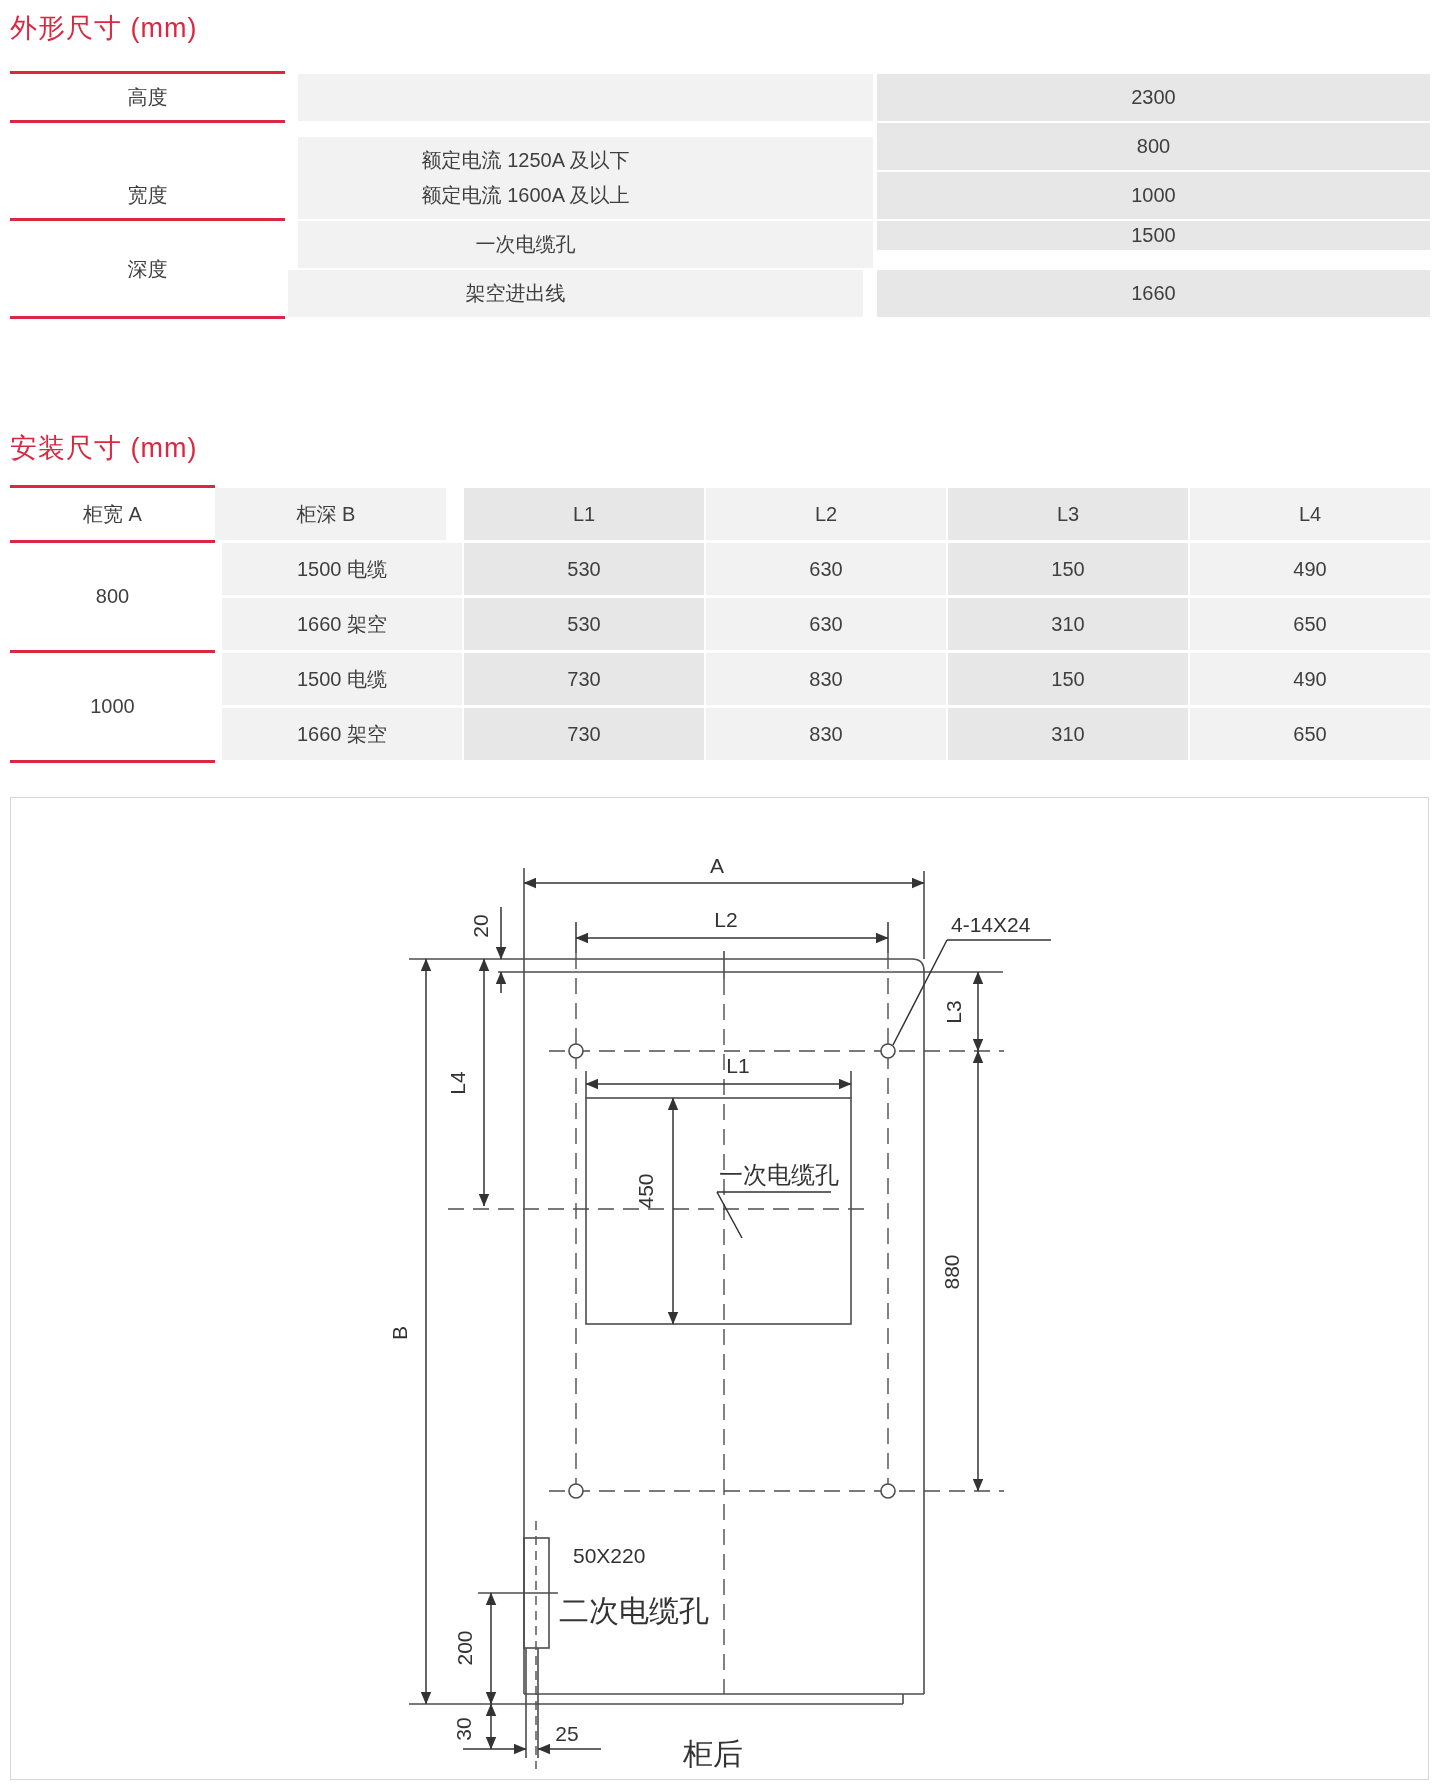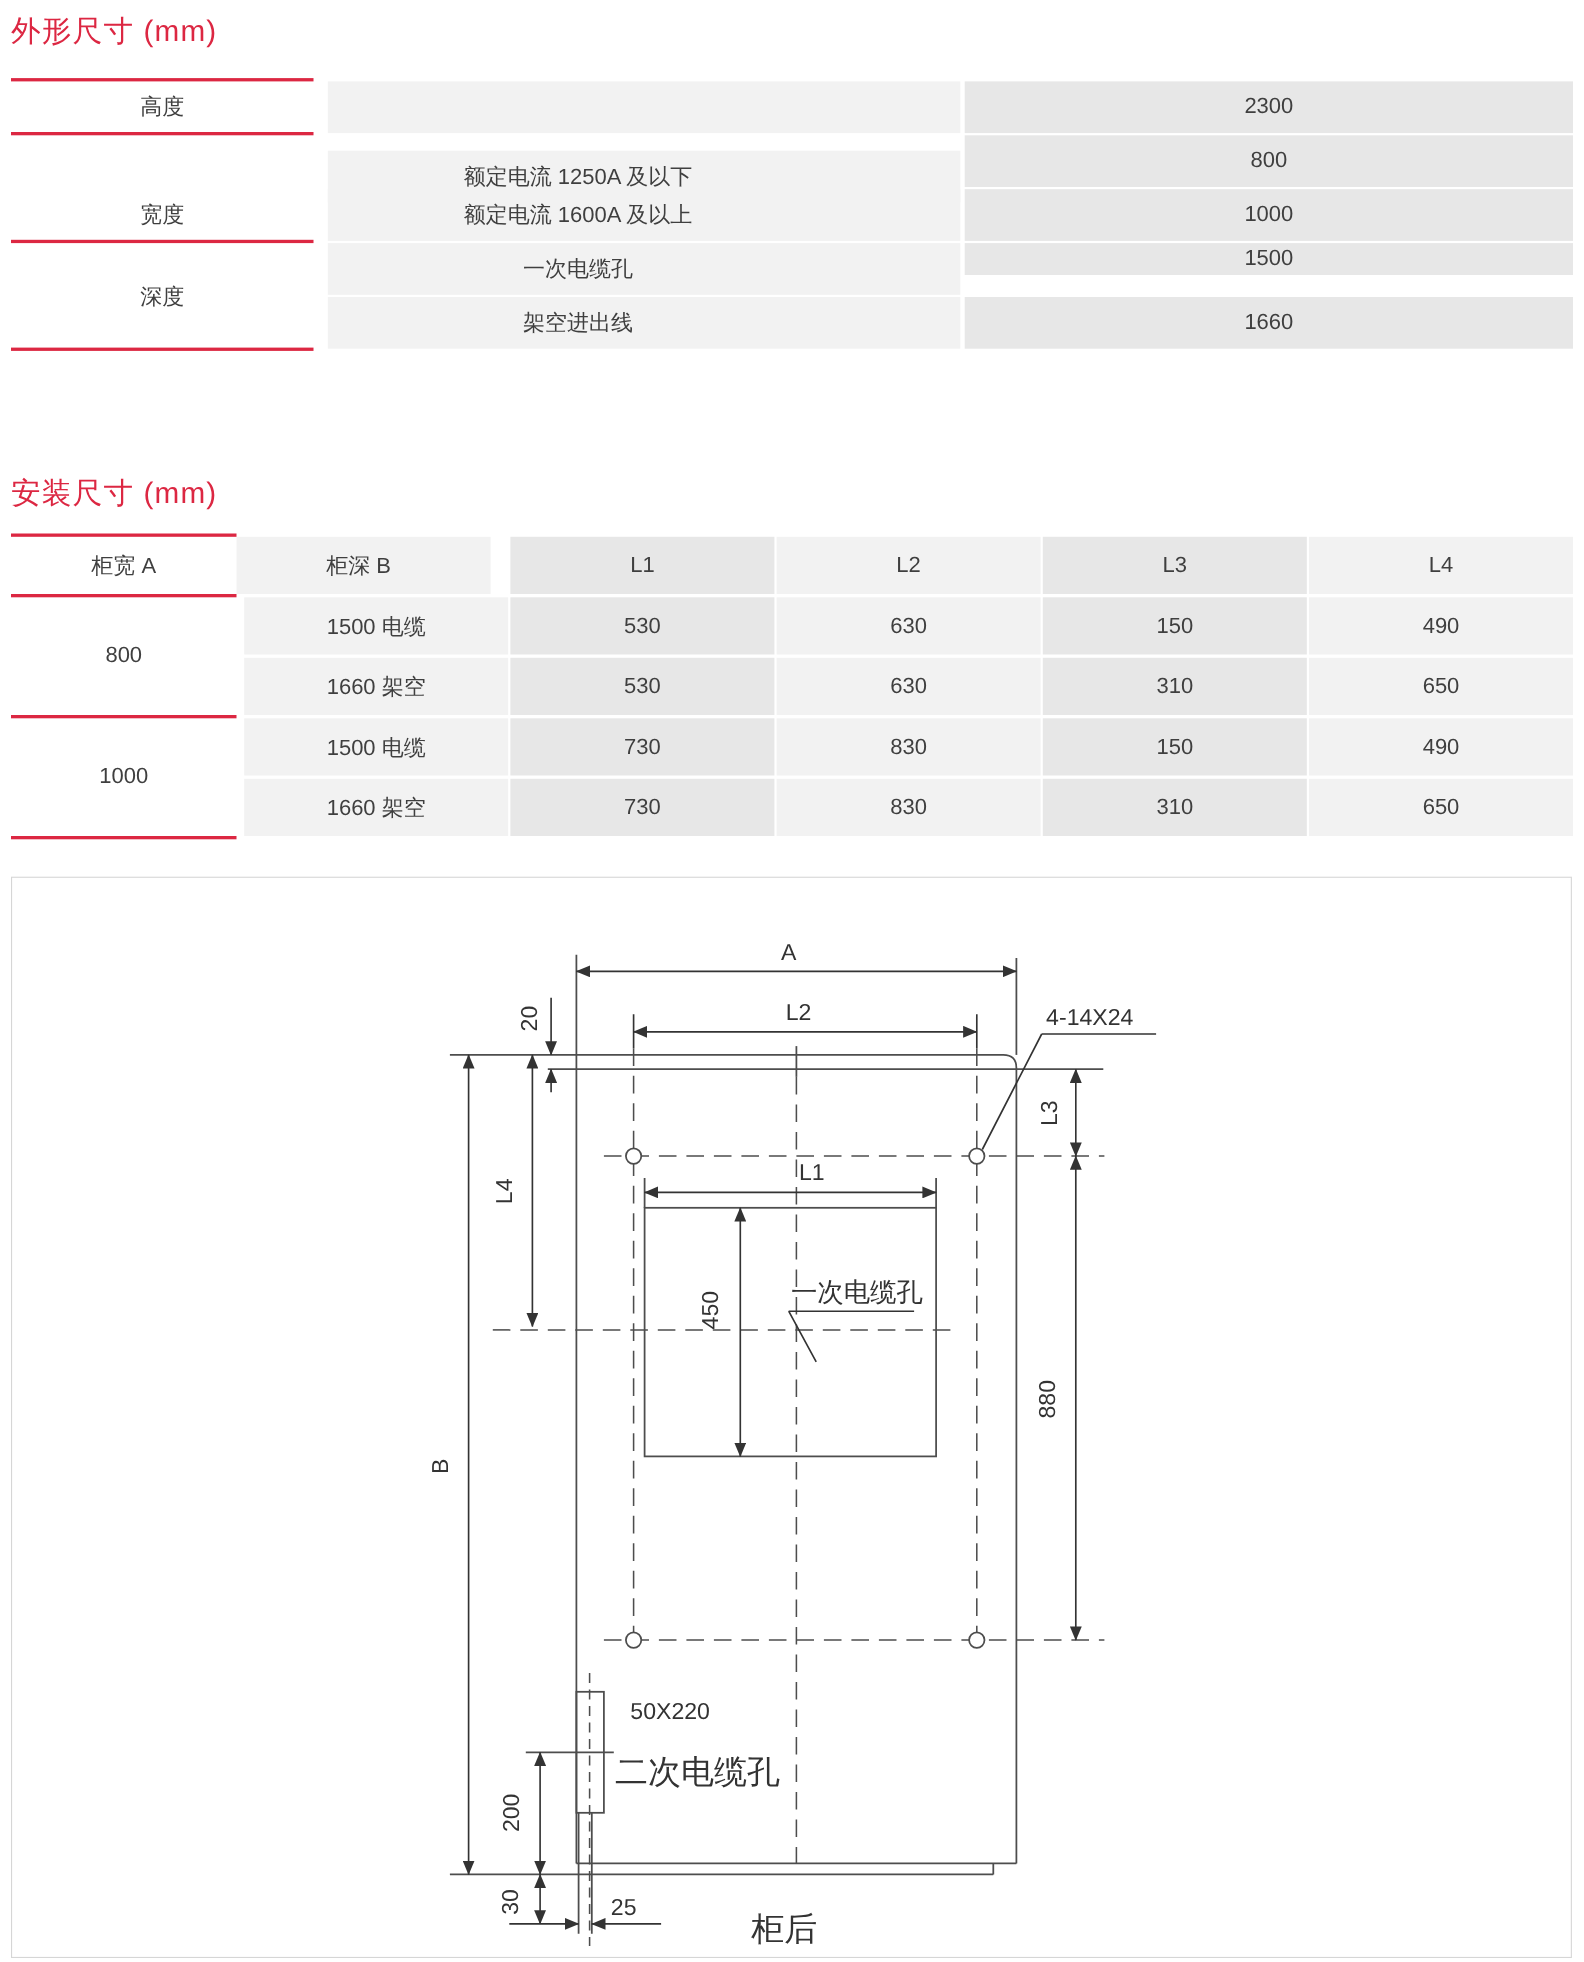--- a/index.html
+++ b/index.html
@@ -28,21 +28,21 @@
 
 <div class="cell light t1-mid" style="left:298px;top:137px;width:575px;height:47px;">额定电流 1250A 及以下</div>
 <div class="cell dark" style="left:877px;top:123px;width:553px;height:47px;">800</div>
 
 <div class="cell light t1-mid" style="left:298px;top:172px;width:575px;height:47px;">额定电流 1600A 及以上</div>
 <div class="cell dark" style="left:877px;top:172px;width:553px;height:47px;">1000</div>
 
 <div class="cell light t1-mid" style="left:298px;top:221px;width:575px;height:47px;">一次电缆孔</div>
 <div class="cell dark" style="left:877px;top:221px;width:553px;height:29px;">1500</div>
 
-<div class="cell light t1-mid" style="left:298px;top:270px;width:575px;height:47px;">架空进出线</div>
+<div class="cell light t1-mid" style="left:288px;top:270px;width:575px;height:47px;">架空进出线</div>
 <div class="cell dark" style="left:877px;top:270px;width:553px;height:47px;">1660</div>
 
 <div class="leftlabel" style="left:10px;top:74px;width:275px;height:47px;text-align:right;">高度</div>
 <div class="leftlabel" style="left:10px;top:123px;width:275px;height:145px;">宽度</div>
 <div class="leftlabel" style="left:10px;top:221px;width:275px;height:96px;">深度</div>
 <div class="redline" style="left:10px;top:71px;width:275px;"></div>
 <div class="redline" style="left:10px;top:120px;width:275px;"></div>
 <div class="redline" style="left:10px;top:218px;width:275px;"></div>
 <div class="redline" style="left:10px;top:316px;width:275px;"></div>
 

